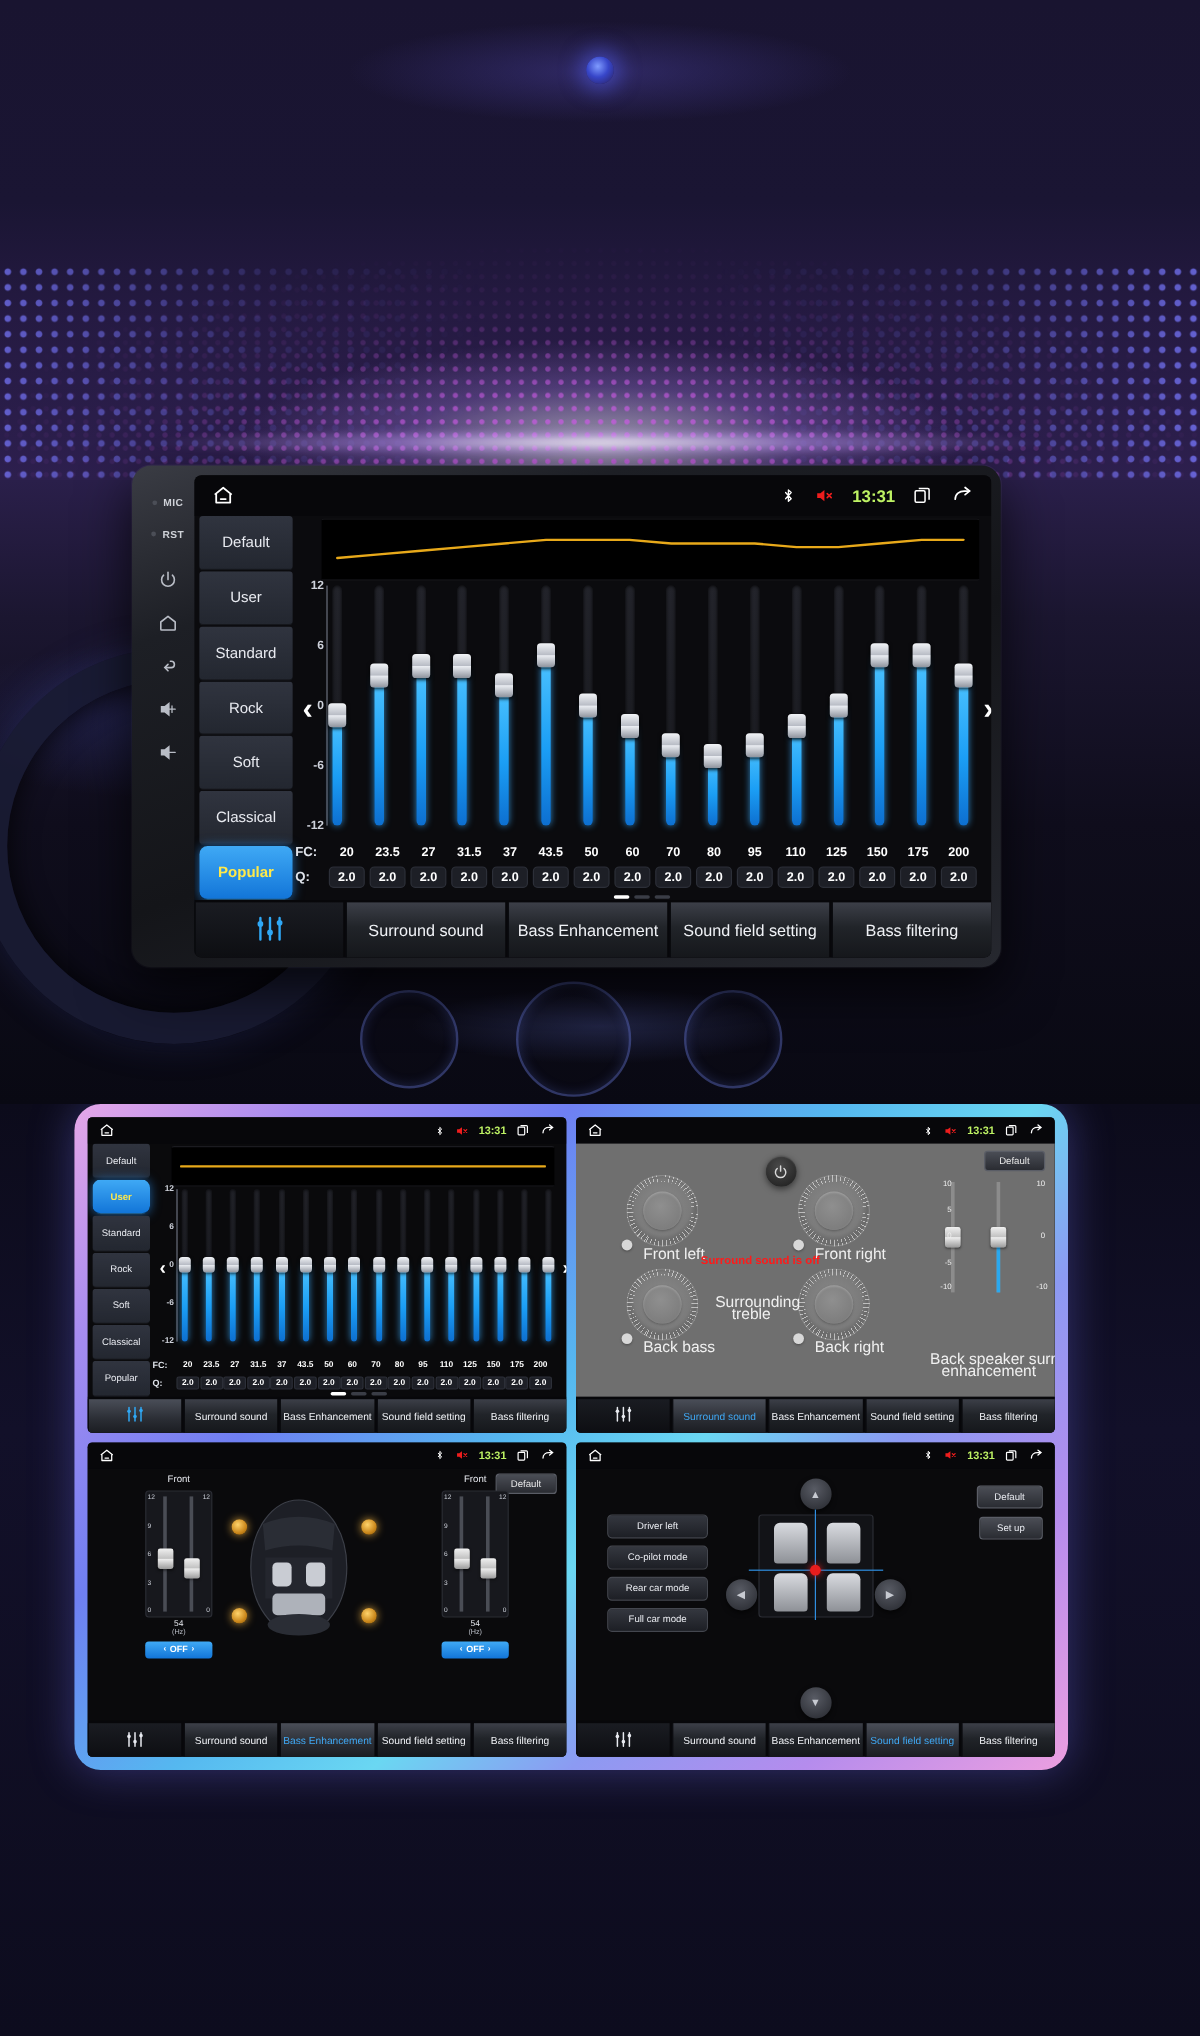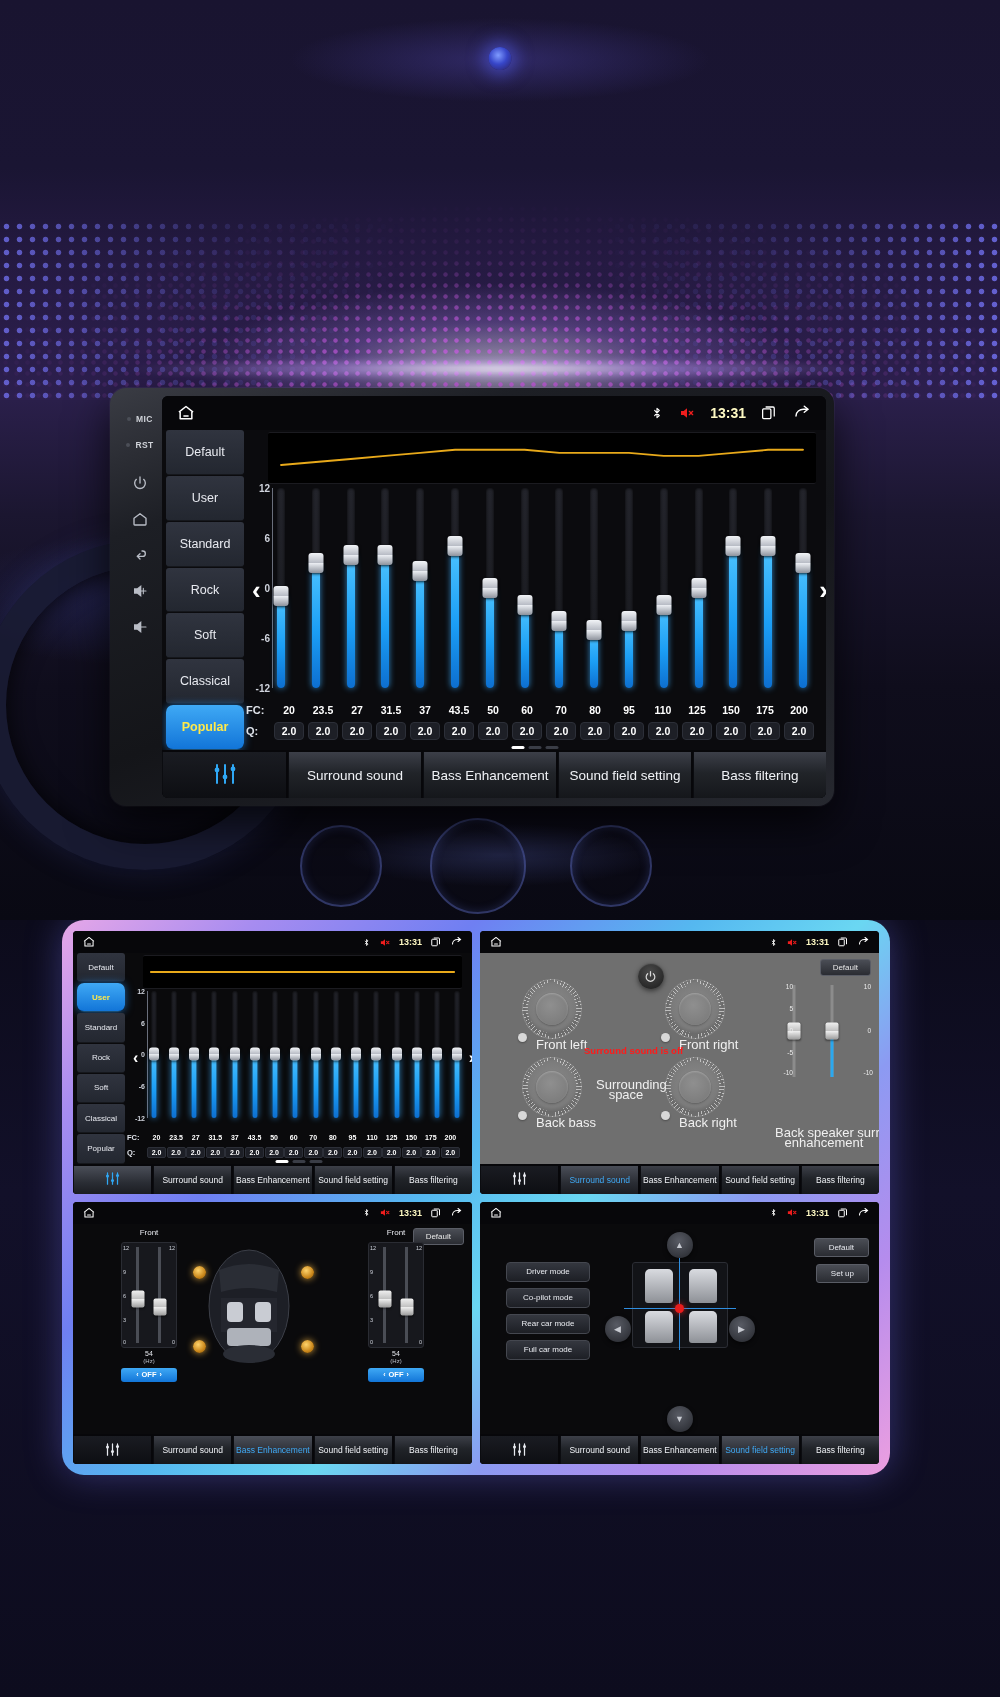--- a/index.html
+++ b/index.html
@@ -110,21 +110,21 @@
   .screen { background: #0a0a0c; position: relative; overflow: hidden; }
 
   .statusbar {
     position: absolute; left: 0; top: 0; width: 100%;
     background: #07070a;
     display: flex; align-items: center;
   }
   .sb-right { margin-left: auto; display: flex; align-items: center; }
 
   .hicon svg { display: block; }
-  .clock { color: #fef9c3; font-weight: 700; }
+  .clock { color: #bef264; font-weight: 700; }
 
   
   .device {
     position: absolute; left: 110px; top: 388px;
     width: 724px; height: 418px;
     background: linear-gradient(160deg, #3a3c44 0%, #1d1f25 22%, #141519 55%, #26282f 100%);
     border-radius: 16px;
     box-shadow: 0 18px 44px rgba(0,0,0,.75), 0 0 0 1px rgba(255,255,255,.05);
     padding: 8px 8px 8px 8px;
     display: flex;
@@ -911,21 +911,21 @@
           <div class="knobdot" style="left:38px; top:158px;"></div>
           <div class="klabel" style="left:56px; top:162px;">Back bass</div>
 
           <div class="knob" style="left:185px; top:104px;">
               <div class="knobticks"></div>
             </div>
           <div class="knobdot" style="left:181px; top:158px;"></div>
           <div class="klabel" style="left:199px; top:162px;">Back right</div>
 
           <div class="klabel" style="left:116px; top:124px; text-align:center; width:60px;">Surrounding</div>
-          <div class="klabel" style="left:116px; top:134px; text-align:center; width:60px;">space</div>
+          <div class="klabel" style="left:116px; top:134px; text-align:center; width:60px;">treble</div>
 
           <div class="vslide" style="right:64px; top:32px; height:92px;">
             <div class="vstick"></div>
             <div class="vsknob" style="top:50%;"></div>
           </div>
           <div class="vslide" style="right:26px; top:32px; height:92px;">
             <div class="vstick"></div>
             <div class="vsfill" style="bottom:0; height:50%;"></div>
             <div class="vsknob" style="top:50%;"></div>
           </div>
@@ -1110,21 +1110,21 @@
             <span class="hicon">
               <svg width="13" height="12" viewBox="0 0 24 24" fill="none" stroke="#fff" stroke-width="2.2" stroke-linecap="round">
                   <path d="M4 16c0-6 5-9 10-9h5"></path>
                   <path d="M15 3l5 4-5 4"></path>
                 </svg>
             </span>
           </span>
         </div>
 
         <div class="sfp">
-          <div class="modebtn" style="left:26px; top:38px;">Driver mode</div>
+          <div class="modebtn" style="left:26px; top:38px;">Driver left</div>
           <div class="modebtn" style="left:26px; top:64px;">Co-pilot mode</div>
           <div class="modebtn" style="left:26px; top:90px;">Rear car mode</div>
           <div class="modebtn" style="left:26px; top:116px;">Full car mode</div>
 
           <div class="sqbtn" style="right:10px; top:14px;">Default</div>
           <div class="sqbtn" style="right:10px; top:40px;">Set up</div>
 
           <div class="padbtn" style="left:50%; margin-left:-13px; top:8px;">▲</div>
           <div class="padbtn" style="left:50%; margin-left:-13px; bottom:2px;">▼</div>
           <div class="padbtn" style="left:50%; margin-left:-75px; top:50%; margin-top:-13px;">◀</div>

